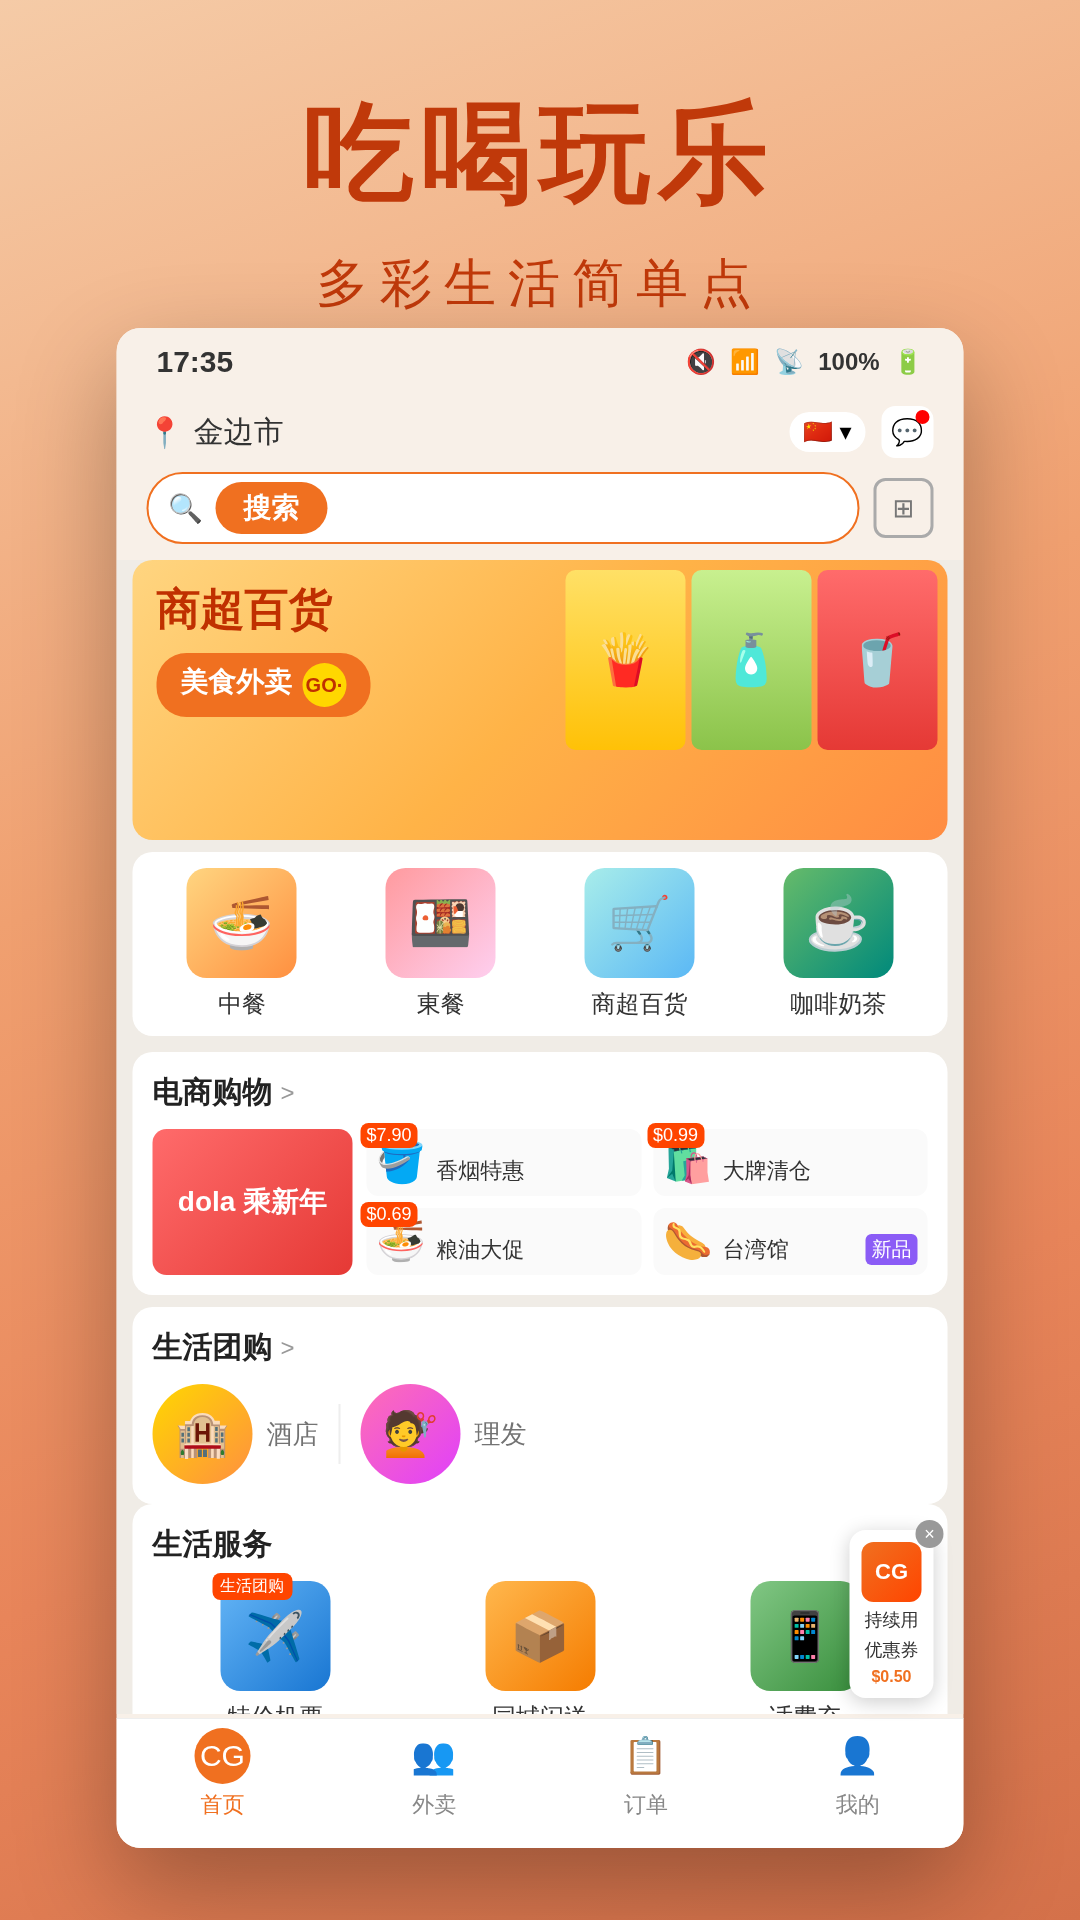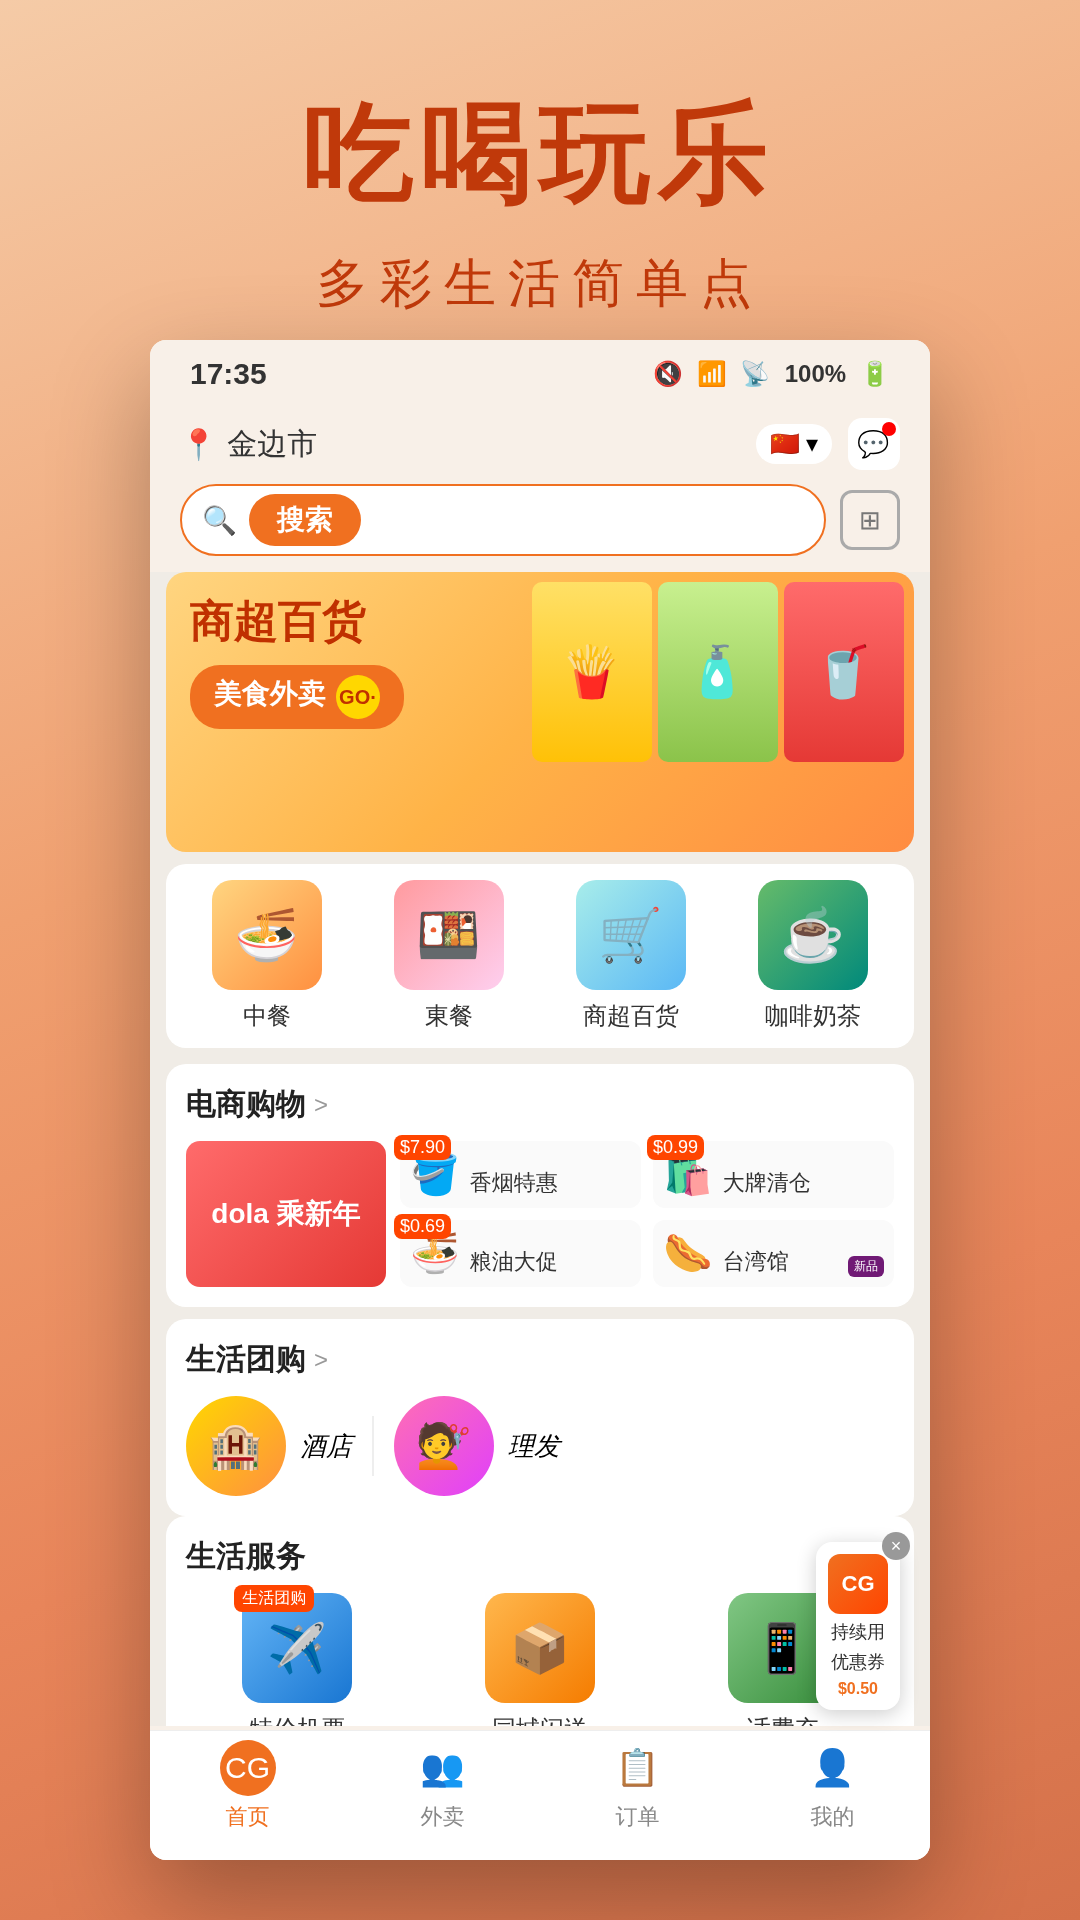--- a/index.html
+++ b/index.html
@@ -27,25 +27,25 @@
       font-size: 52px;
       color: #c0390a;
       letter-spacing: 12px;
       margin-top: 20px;
     }
 
     .phone-wrapper {
       position: absolute;
       left: 50%;
       transform: translateX(-50%);
-      top: 340px;
-      width: 780px;
+      top: 328px;
+      width: 847px;
       height: 1520px;
       background: #f8f0e8;
-      border-radius: 16px;
+      border-radius: 24px;
       box-shadow: 0 40px 100px rgba(0,0,0,0.3);
       overflow: hidden;
     }
 
     
     .status-bar {
       background: #f8f0e8;
       height: 68px;
       display: flex;
       align-items: center;
@@ -278,23 +278,23 @@
     .price-badge {
       position: absolute;
       top: -6px; left: -6px;
       background: #ff4500;
       color: white;
       font-size: 18px;
       border-radius: 8px;
       padding: 2px 6px;
     }
     .new-badge {
-      background: #701a75;
-      color: white;
-      font-size: 12px;
+      background: #8b5cf6;
+      color: white;
+      font-size: 20px;
       border-radius: 6px;
       padding: 2px 6px;
     }
 
     
     .life-section {
       background: white;
       margin: 0 16px 0;
       border-radius: 20px;
       padding: 20px;
@@ -311,21 +311,21 @@
       gap: 14px;
     }
     .life-icon {
       width: 100px; height: 100px;
       border-radius: 50%;
       display: flex; align-items: center; justify-content: center;
       font-size: 44px;
     }
     .hotel-icon { background: linear-gradient(135deg, #ffd700, #ff9040); }
     .barber-icon { background: linear-gradient(135deg, #ff6eb4, #e040fb); }
-    .life-label { font-size: 26px; color: #000000; font-style: italic; }
+    .life-label { font-size: 26px; color: #737373; }
     .life-divider { width: 2px; height: 60px; background: #eee; }
 
     
     .services-section {
       background: white;
       margin: 0 16px 12px;
       border-radius: 20px;
       padding: 20px;
     }
     .services-title { font-size: 30px; font-weight: 700; color: #222; margin-bottom: 16px; }

